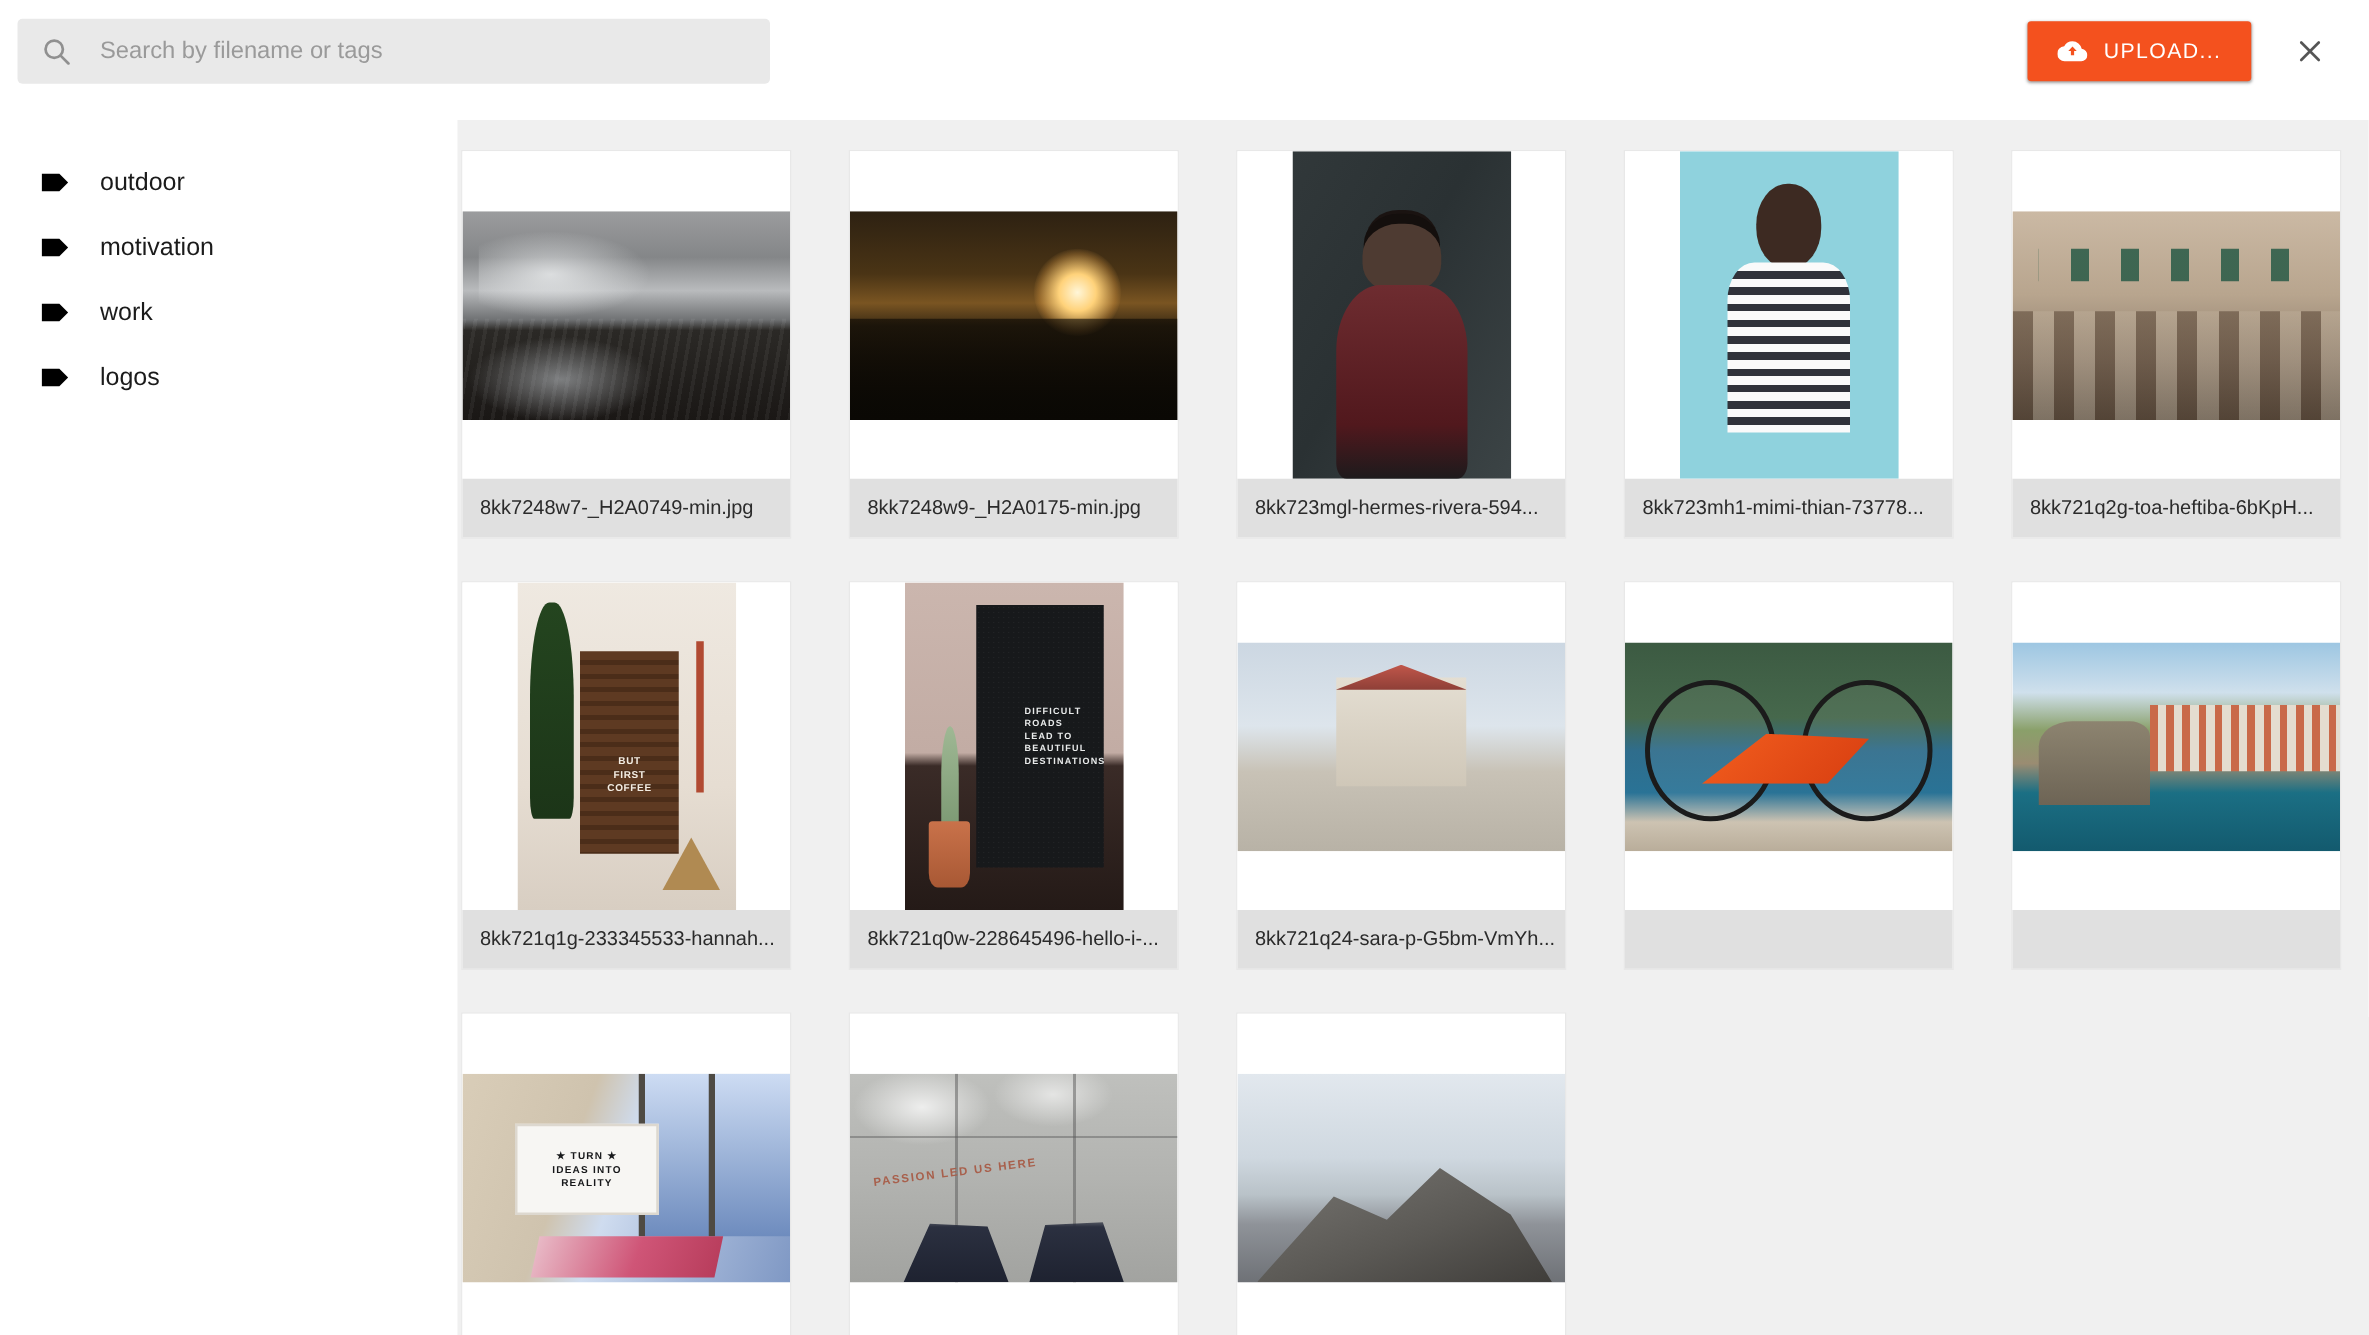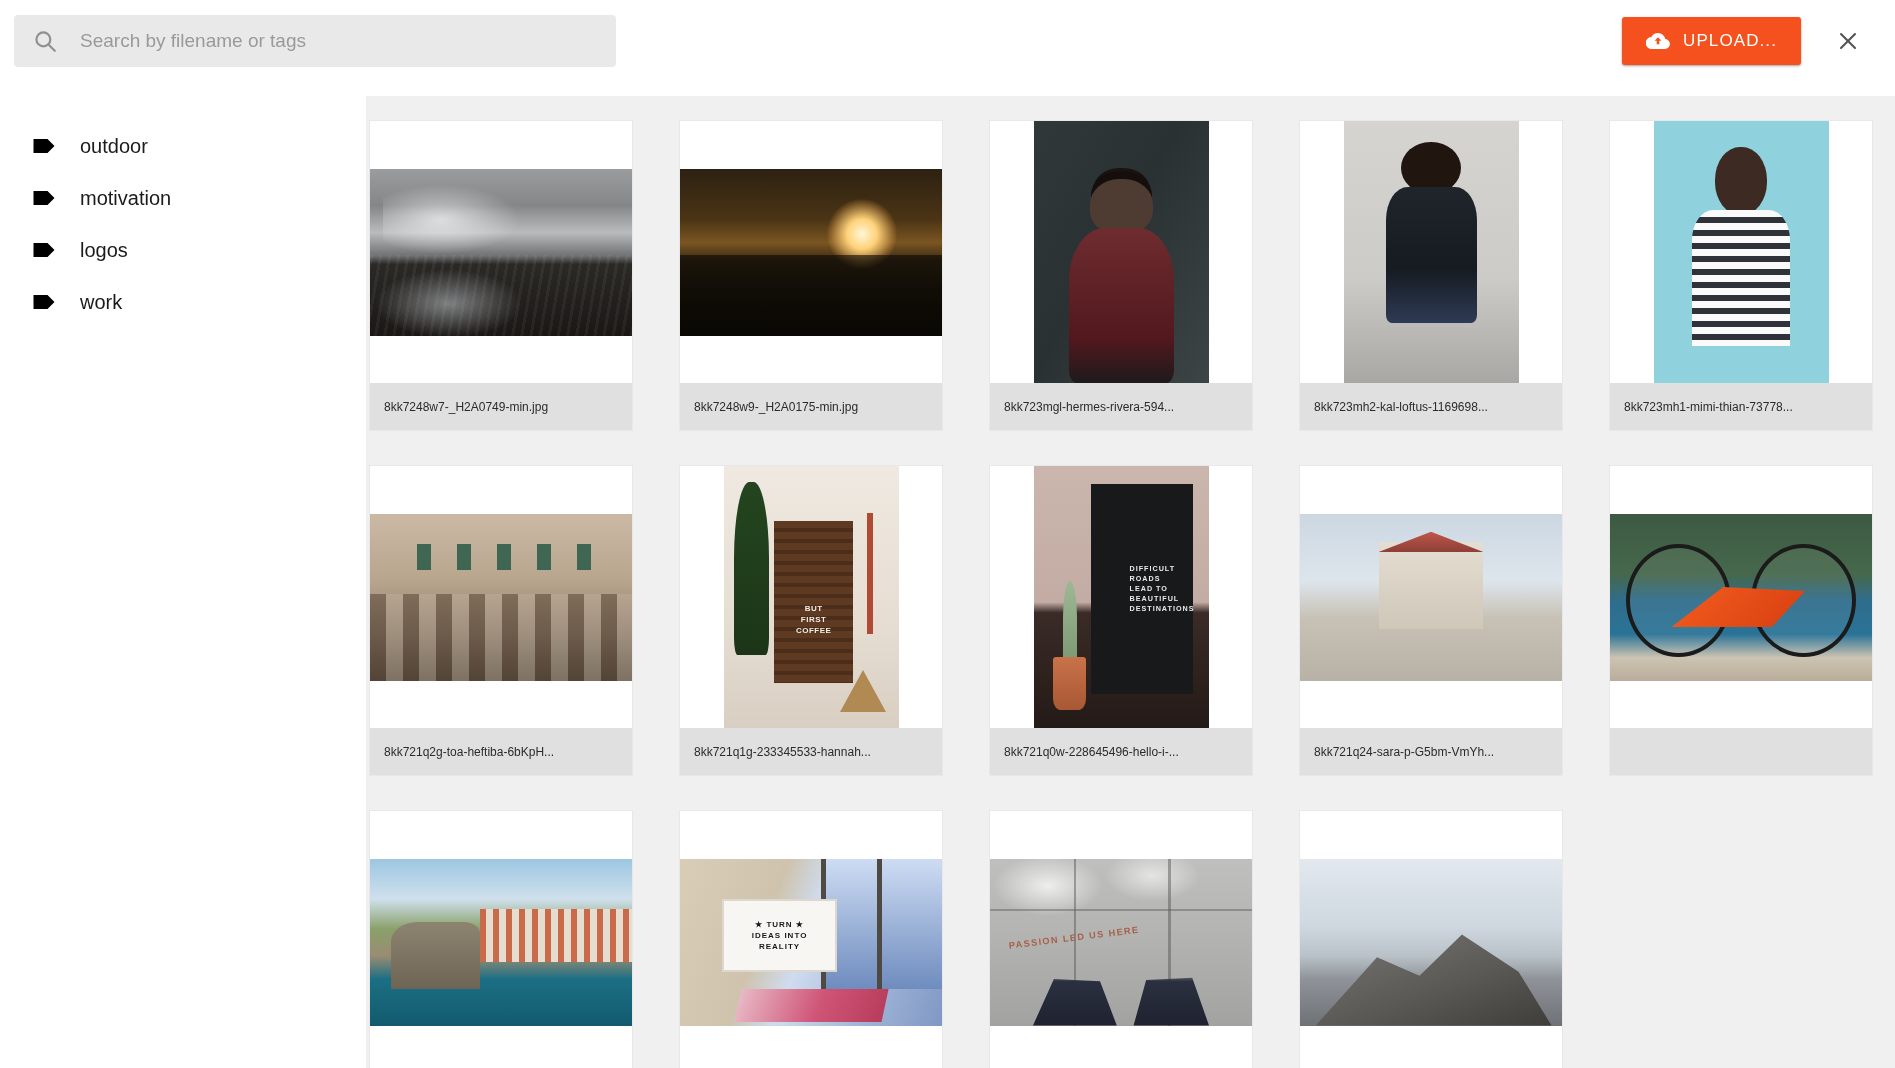--- a/index.html
+++ b/index.html
@@ -92,21 +92,21 @@
     overflow: hidden;
   }
   .thumb { position: relative; overflow: hidden; }
   .thumb.landscape { width: 262px; height: 167px; }
   .thumb.portrait  { width: 175px; height: 262px; }
   .caption {
     height: 47px; min-height: 47px;
     background: #e0e0e0;
     display: flex; align-items: center;
     padding: 0 14px;
-    font-size: 12px; color: #2b2b2b;
+    font-size: 16px; color: #2b2b2b;
     white-space: nowrap; overflow: hidden;
   }
 
   
   .ph { position: absolute; inset: 0; }
 
   
   .im-storm { background:
     linear-gradient(180deg,#9b9c9e 0%,#848688 22%,#b9bbbd 38%,#6f7173 52%,#2b2926 57%,#1a1715 100%); }
   .im-storm::after { content:""; position:absolute; left:0; right:0; top:52%; bottom:0;
@@ -292,27 +292,27 @@
       <div class="tag-item">
         <svg class="tag-icon" viewBox="0 0 24 24">
           <path d="M3 6h12l6 6-6 6H3z" fill="#000000"></path>
         </svg>
         <span class="tag-label">motivation</span>
       </div>
       <div class="tag-item">
         <svg class="tag-icon" viewBox="0 0 24 24">
           <path d="M3 6h12l6 6-6 6H3z" fill="#000000"></path>
         </svg>
-        <span class="tag-label">logos</span>
+        <span class="tag-label">work</span>
       </div>
       <div class="tag-item">
         <svg class="tag-icon" viewBox="0 0 24 24">
           <path d="M3 6h12l6 6-6 6H3z" fill="#000000"></path>
         </svg>
-        <span class="tag-label">work</span>
+        <span class="tag-label">logos</span>
       </div>
     </div>
 
     <div class="gallery">
       <div class="grid">
 
         <div class="card">
           <div class="thumb-box">
             <div class="thumb landscape">
                 <div class="ph im-storm"></div>
@@ -332,28 +332,20 @@
 
         <div class="card">
           <div class="thumb-box">
             <div class="thumb portrait">
                 <div class="ph im-hermes"></div>
               </div>
           </div>
           <div class="caption">8kk723mgl-hermes-rivera-594...</div>
         </div>
 
-        <div class="card">
-          <div class="thumb-box">
-            <div class="thumb portrait">
-                <div class="ph im-kal"></div>
-              </div>
-          </div>
-          <div class="caption">8kk723mh2-kal-loftus-1169698...</div>
-        </div>
 
 
         <div class="card">
           <div class="thumb-box">
             <div class="thumb portrait">
                 <div class="ph im-mimi"></div>
               </div>
           </div>
           <div class="caption">8kk723mh1-mimi-thian-73778...</div>
         </div>

